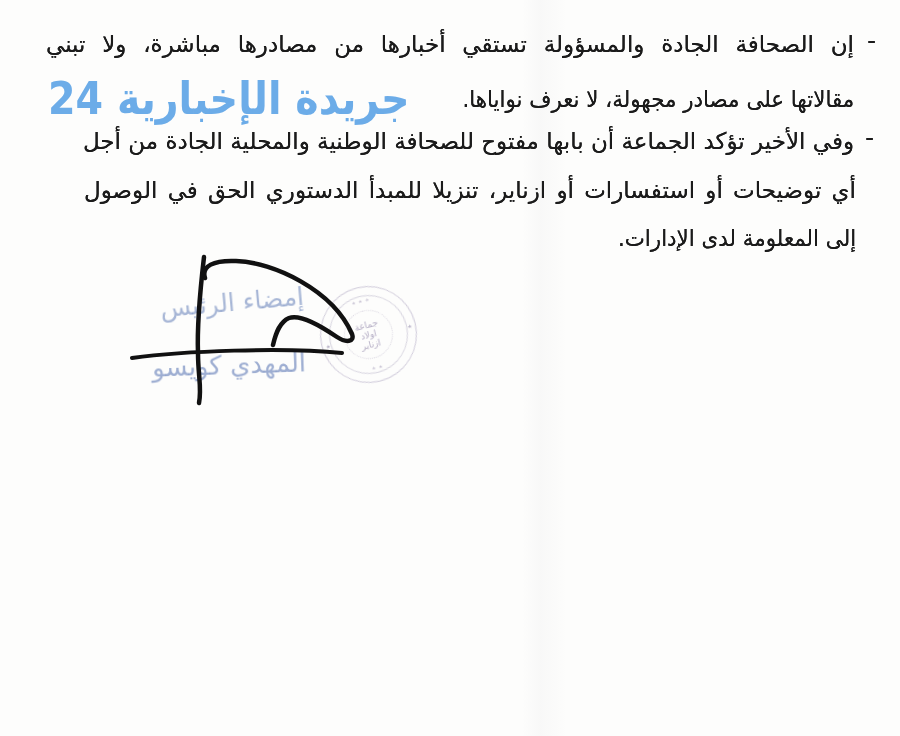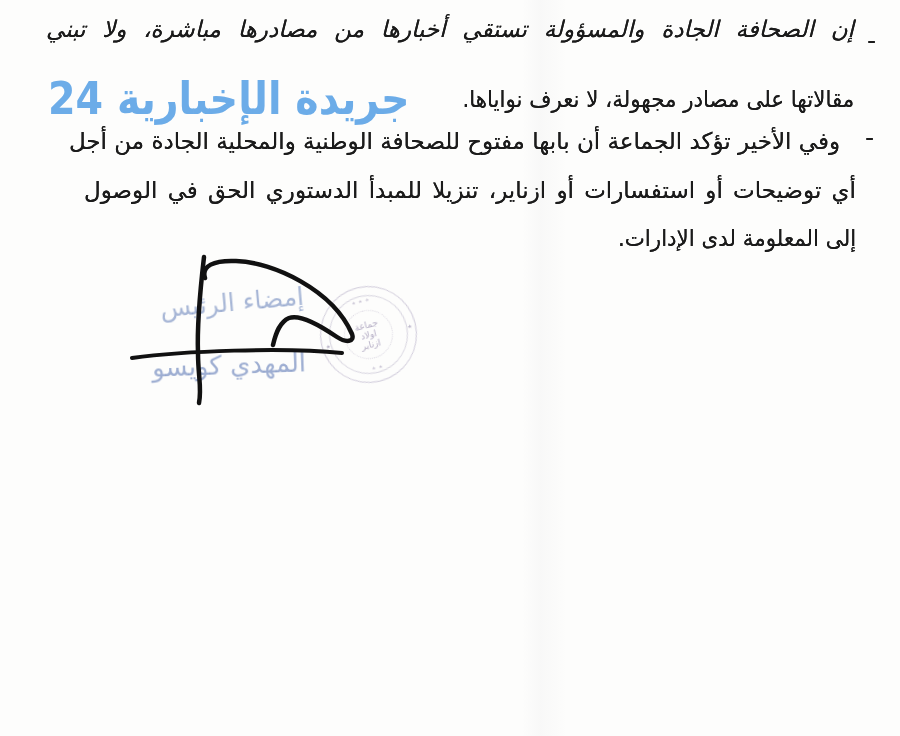--- a/index.html
+++ b/index.html
@@ -31,23 +31,23 @@
     text-align: justify;
     text-align-last: justify;
     overflow: visible;
   }
   .natural { text-align: right; transform: scaleX(0.93); transform-origin: 100% 50%; }
   .dash {
     position: absolute;
     font-size: 24px; color: #1b1b1b;
     text-shadow: 0 0 0.6px #1b1b1b;
   }
-  #line1 { top: 12px;  right: 46px; width: 808px; font-style: italic; }
+  #line1 { top: 27px;  right: 46px; width: 808px; }
   #line2 { top: 82px;  right: 46px; }
-  #line3 { top: 124px; right: 60px; width: 762px; }
+  #line3 { top: 124px; right: 46px; width: 762px; }
   #line4 { top: 173px; right: 44px; width: 772px; }
   #line5 { top: 221px; right: 44px; }
   #dash1 { top: 27px;  right: 24px; }
   #dash2 { top: 124px; right: 26px; }
 
   
   .watermark {
     position: absolute;
     top: 72px; left: 48px;
     direction: rtl; white-space: nowrap;

